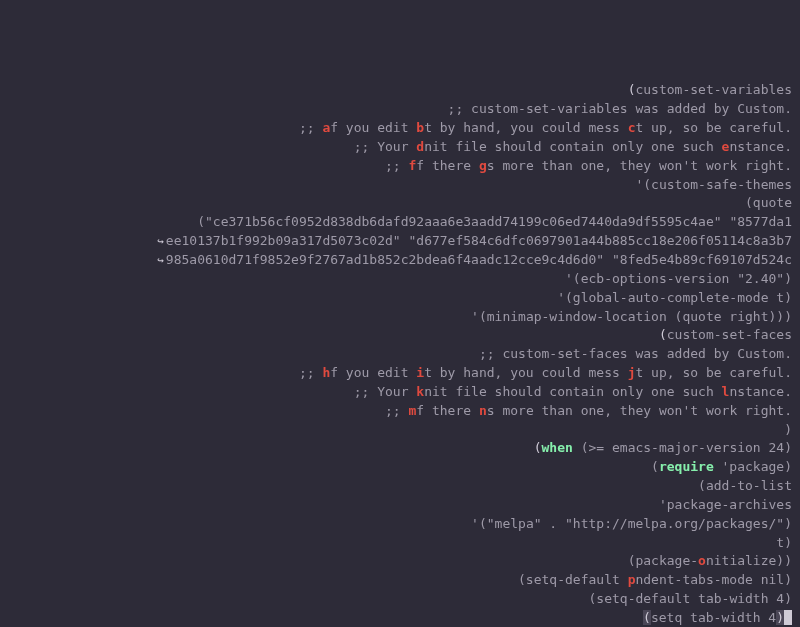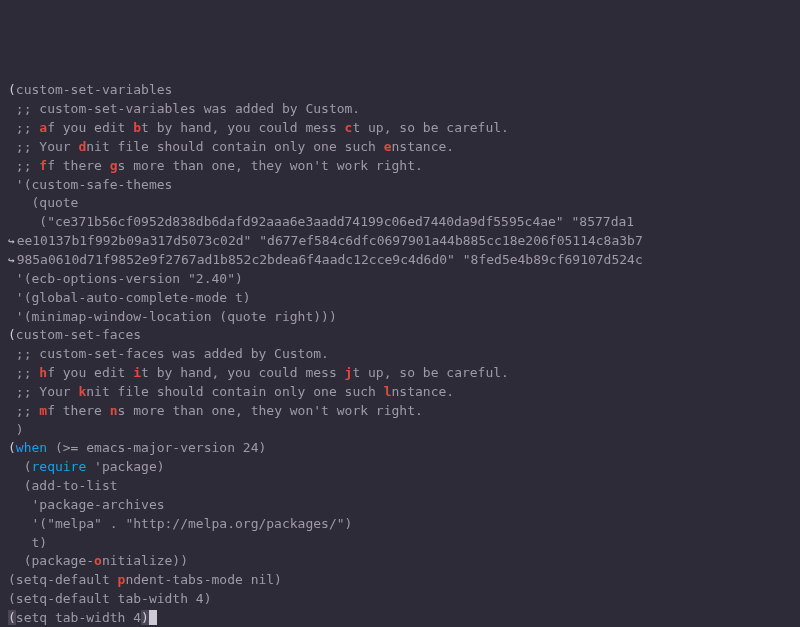--- a/index.html
+++ b/index.html
@@ -8,23 +8,23 @@
     font-family: "Menlo", "DejaVu Sans Mono", "Consolas", monospace;
     font-size: 13px;
     line-height: 1.45;
     color: #9e9aa8;
     padding: 6px 8px;
     white-space: pre;
     overflow: hidden;
     width: 800px;
     height: 627px;
   }
-  .line { display: block; }
+  .line { display: block; text-align: right; }
   .p { color: #d0ccd8; } 
-  .kw { color: #0ea5e9; font-weight: normal; }
+  .kw { color: #86efac; font-weight: bold; }
   .hl { color: #e04a3f; font-weight: bold; } 
   .str { color: #9e9aa8; }
   .match { background: #4a4656; color: #d0ccd8; } 
   .cursor {
     display: inline-block;
     width: 8px;
     height: 15px;
     background: #cfcbd6;
     vertical-align: text-bottom;
   }

